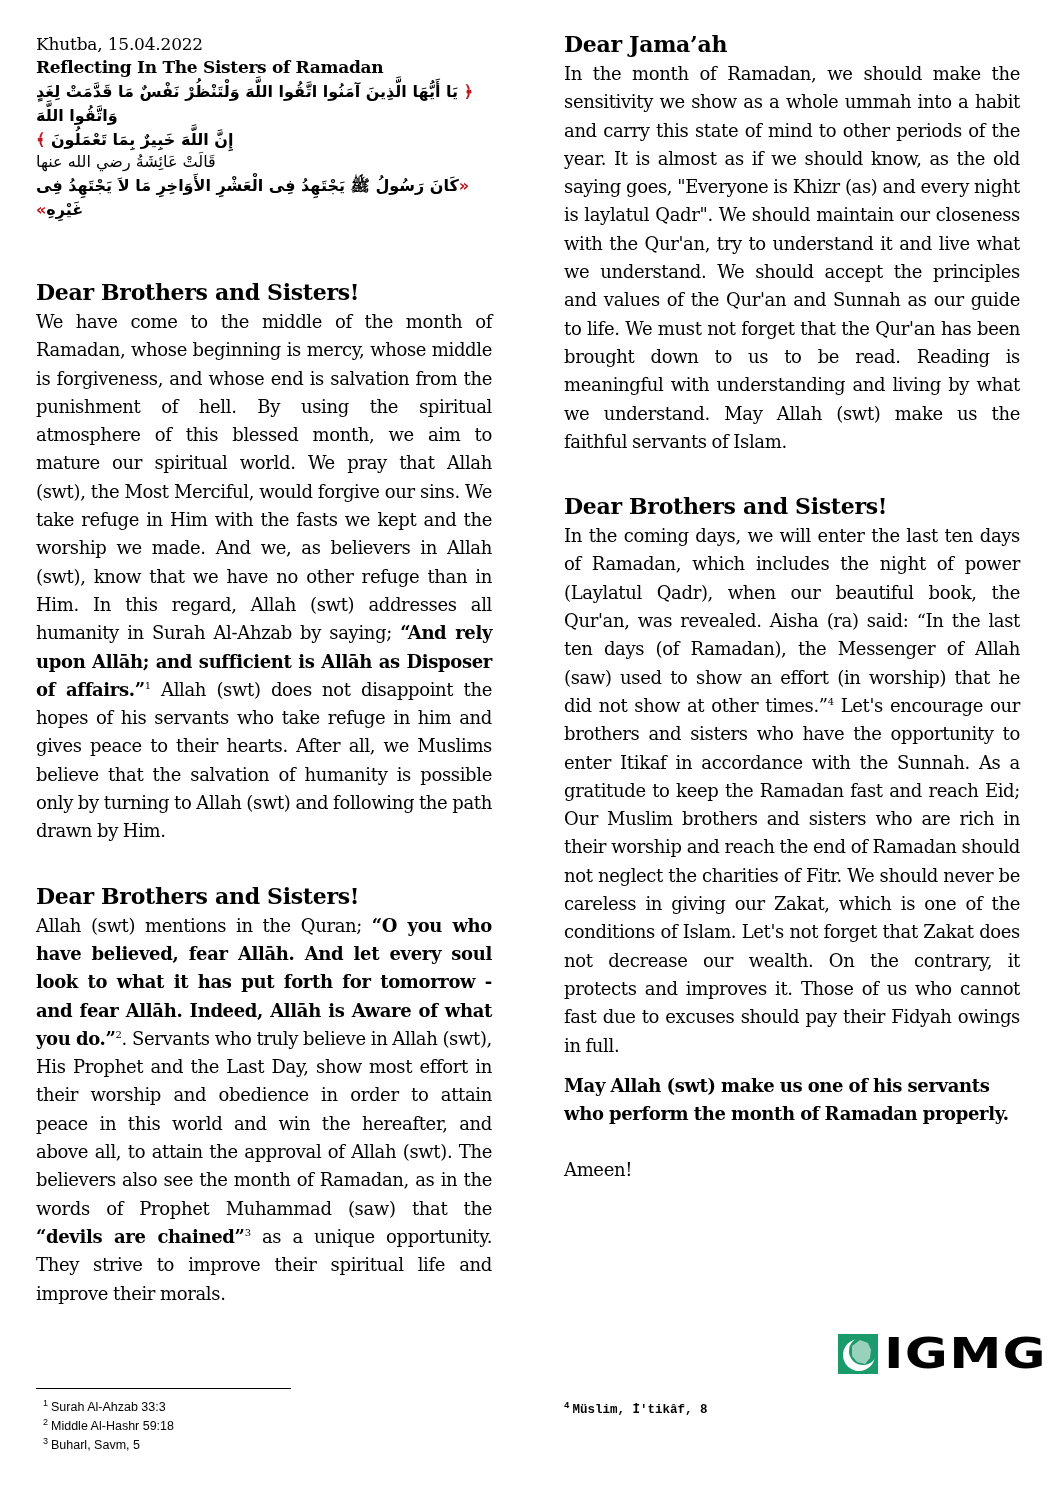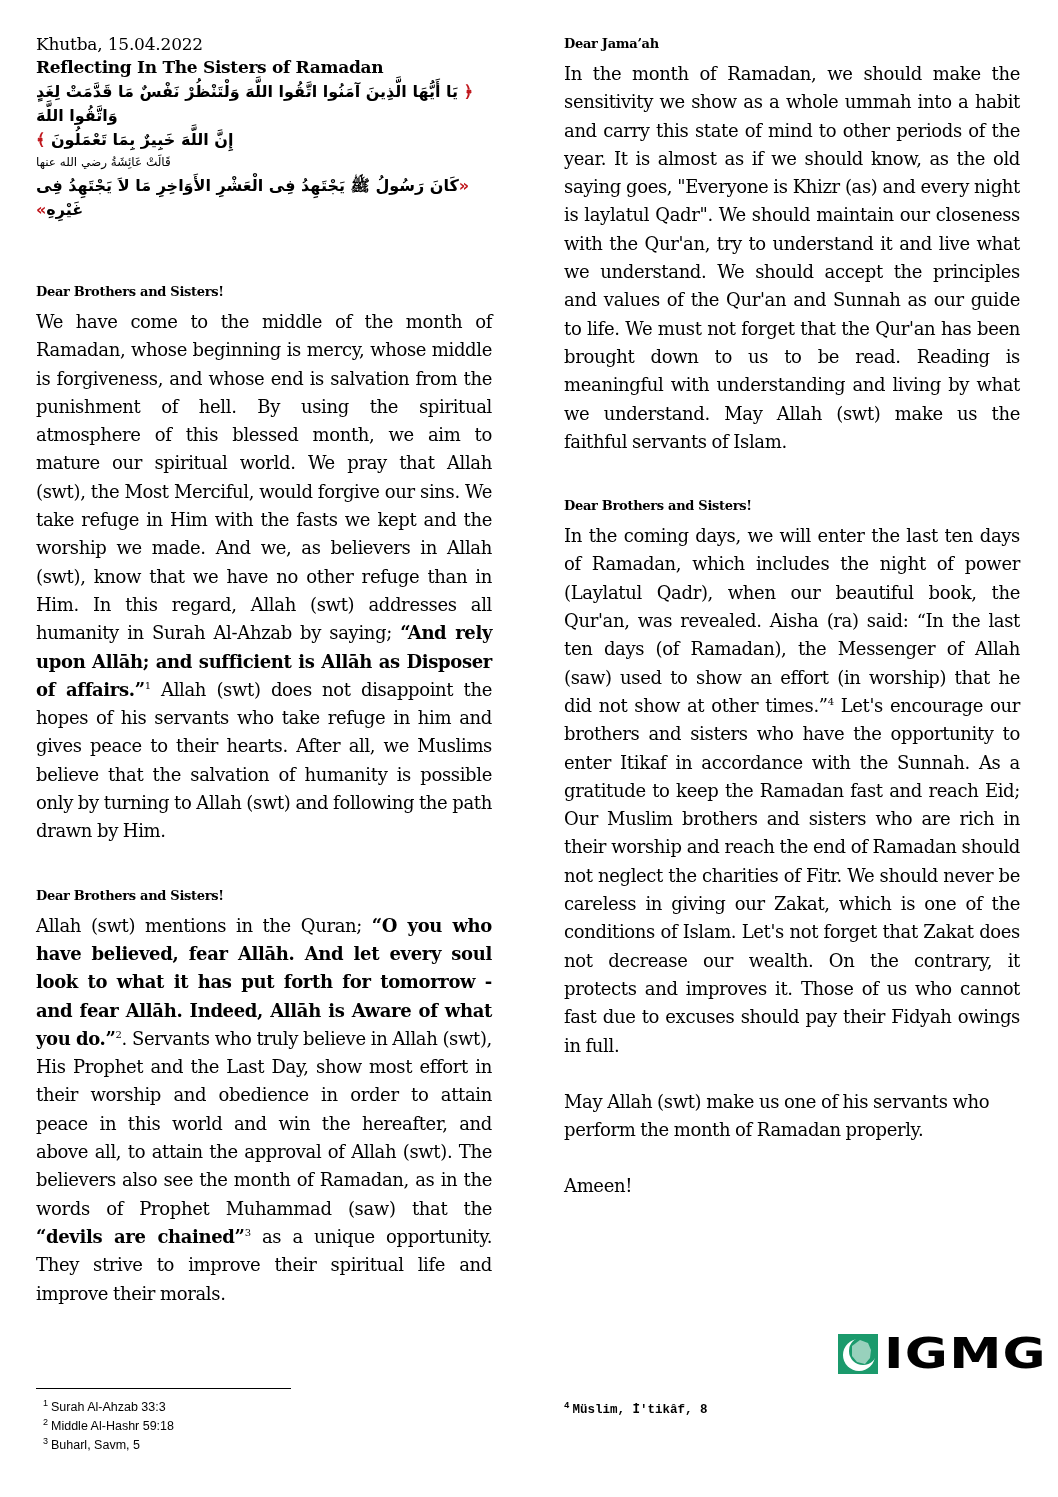--- a/index.html
+++ b/index.html
@@ -41,29 +41,29 @@
     .arabic {
       direction: rtl;
       text-align: left;
       font-family: "DejaVu Sans", sans-serif;
       font-weight: bold;
       font-size: 16px;
       line-height: 24px;
       unicode-bidi: embed;
     }
     .arabic.small {
-      font-size: 12px;
+      font-size: 16px;
       line-height: 20px;
       font-weight: normal;
     }
     .red { color: #c0161c; }
 
     .heading {
       font-weight: bold;
-      font-size: 13px;
+      font-size: 22px;
       line-height: 24px;
       letter-spacing: -0.3px;
       margin: 0 0 4px 0;
     }
     .para {
       font-size: 18px;
       line-height: 28.3px;
       text-align: justify;
       letter-spacing: -0.35px;
       word-spacing: -0.5px;
@@ -158,21 +158,21 @@
     <div>
       <div class="heading">Dear Jama’ah</div>
       <p class="para">In the month of Ramadan, we should make the sensitivity we show as a whole ummah into a habit and carry this state of mind to other periods of the year. It is almost as if we should know, as the old saying goes, "Everyone is Khizr (as) and every night is laylatul Qadr". We should maintain our closeness with the Qur'an, try to understand it and live what we understand. We should accept the principles and values of the Qur'an and Sunnah as our guide to life. We must not forget that the Qur'an has been brought down to us to be read. Reading is meaningful with understanding and living by what we understand. May Allah (swt) make us the faithful servants of Islam.</p>
     </div>
 
     <div style="margin-top:38px;">
       <div class="heading">Dear Brothers and Sisters!</div>
       <p class="para"><span>In the coming days, we will enter the last ten days of Ramadan, which includes the night of power (Laylatul Qadr), when our beautiful book, the Qur'an, was revealed. Aisha (ra) said: “In the last ten days (of Ramadan), the Messenger of Allah (saw) used to show an effort (in worship) that he did not show at other times.”</span><sup>4</sup><span>  Let's encourage our brothers and sisters who have the opportunity to enter Itikaf in accordance with the Sunnah. As a gratitude to keep the Ramadan fast and reach Eid; Our Muslim brothers and sisters who are rich in their worship and reach the end of Ramadan should not neglect the charities of Fitr. We should never be careless in giving our Zakat, which is one of the conditions of Islam. Let's not forget that Zakat does not decrease our wealth. On the contrary, it protects and improves it. Those of us who cannot fast due to excuses should pay their Fidyah owings in full.</span></p>
     </div>
 
-    <p class="para" style="margin-top:28px; text-align:left;">May Allah (swt) make us one of his servants who perform the month of Ramadan properly.</p>
+    <p class="para" style="margin-top:12px; text-align:left;font-weight:bold;">May Allah (swt) make us one of his servants who perform the month of Ramadan properly.</p>
     <p class="para" style="margin-top:28px; text-align:left;">Ameen!</p>
   </div>
 
   <div class="logo">
     <div class="logo-mark">
       <svg width="40" height="40" viewBox="0 0 40 40">
         <rect width="40" height="40" fill="#1b9a6c"></rect>
         <circle cx="21" cy="21" r="16" fill="#ffffff"></circle>
         <circle cx="25" cy="17" r="14" fill="#1b9a6c"></circle>
         <path d="M14 12 L22 6 L30 9 L33 16 L32 24 L27 30 L19 28 L14 22 Z" fill="#ffffff" opacity="0.55"></path>

